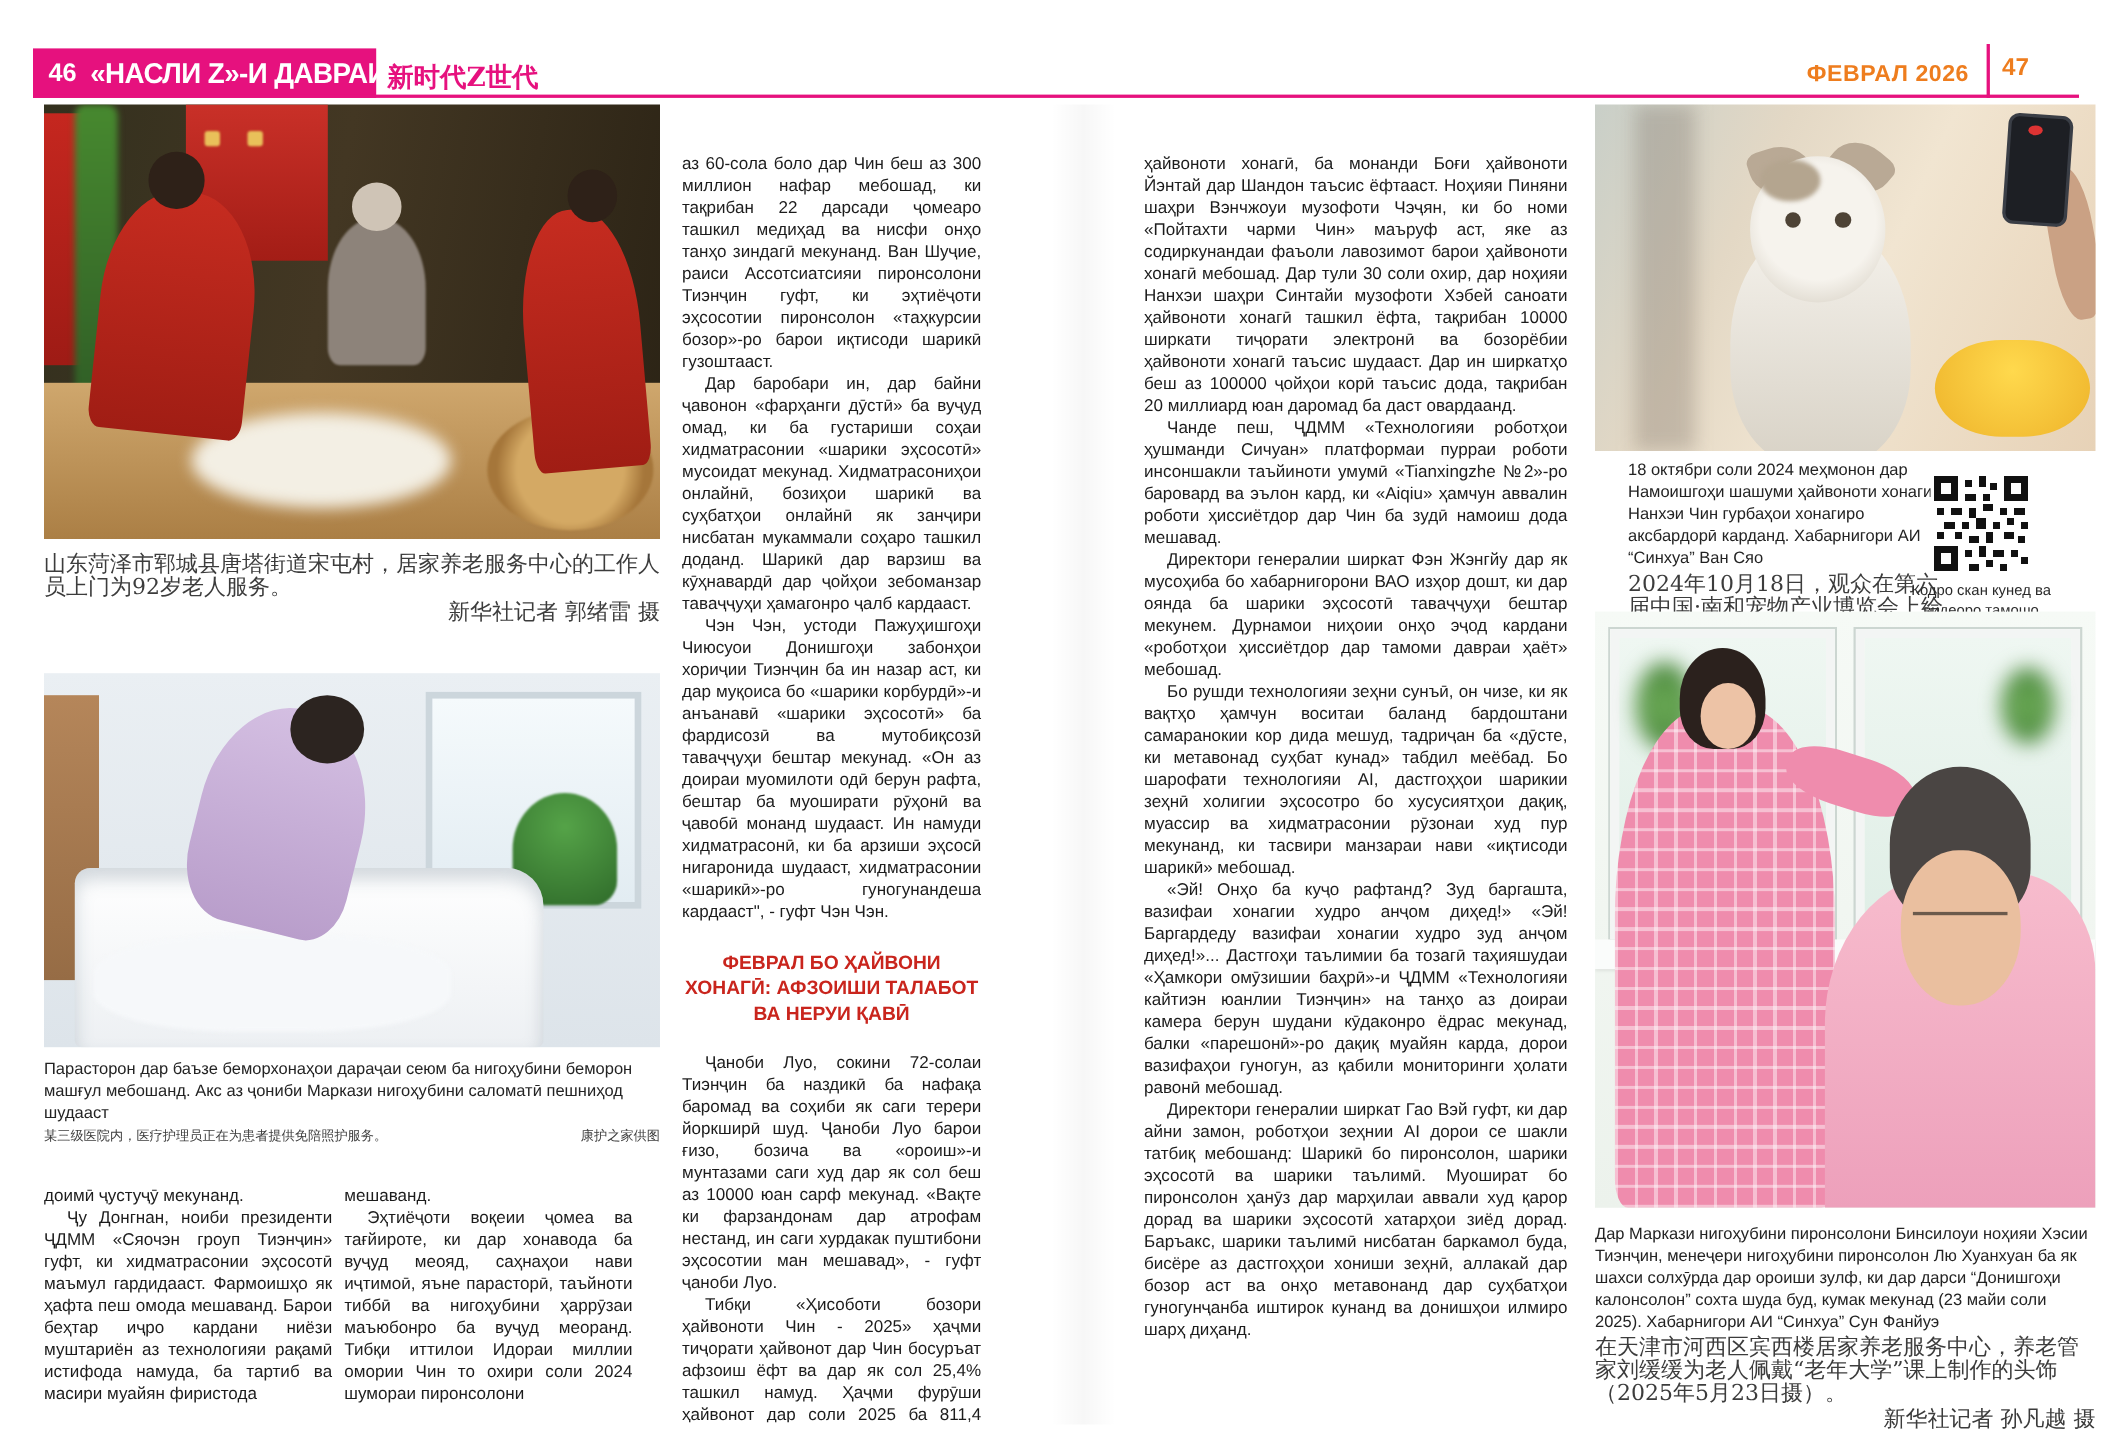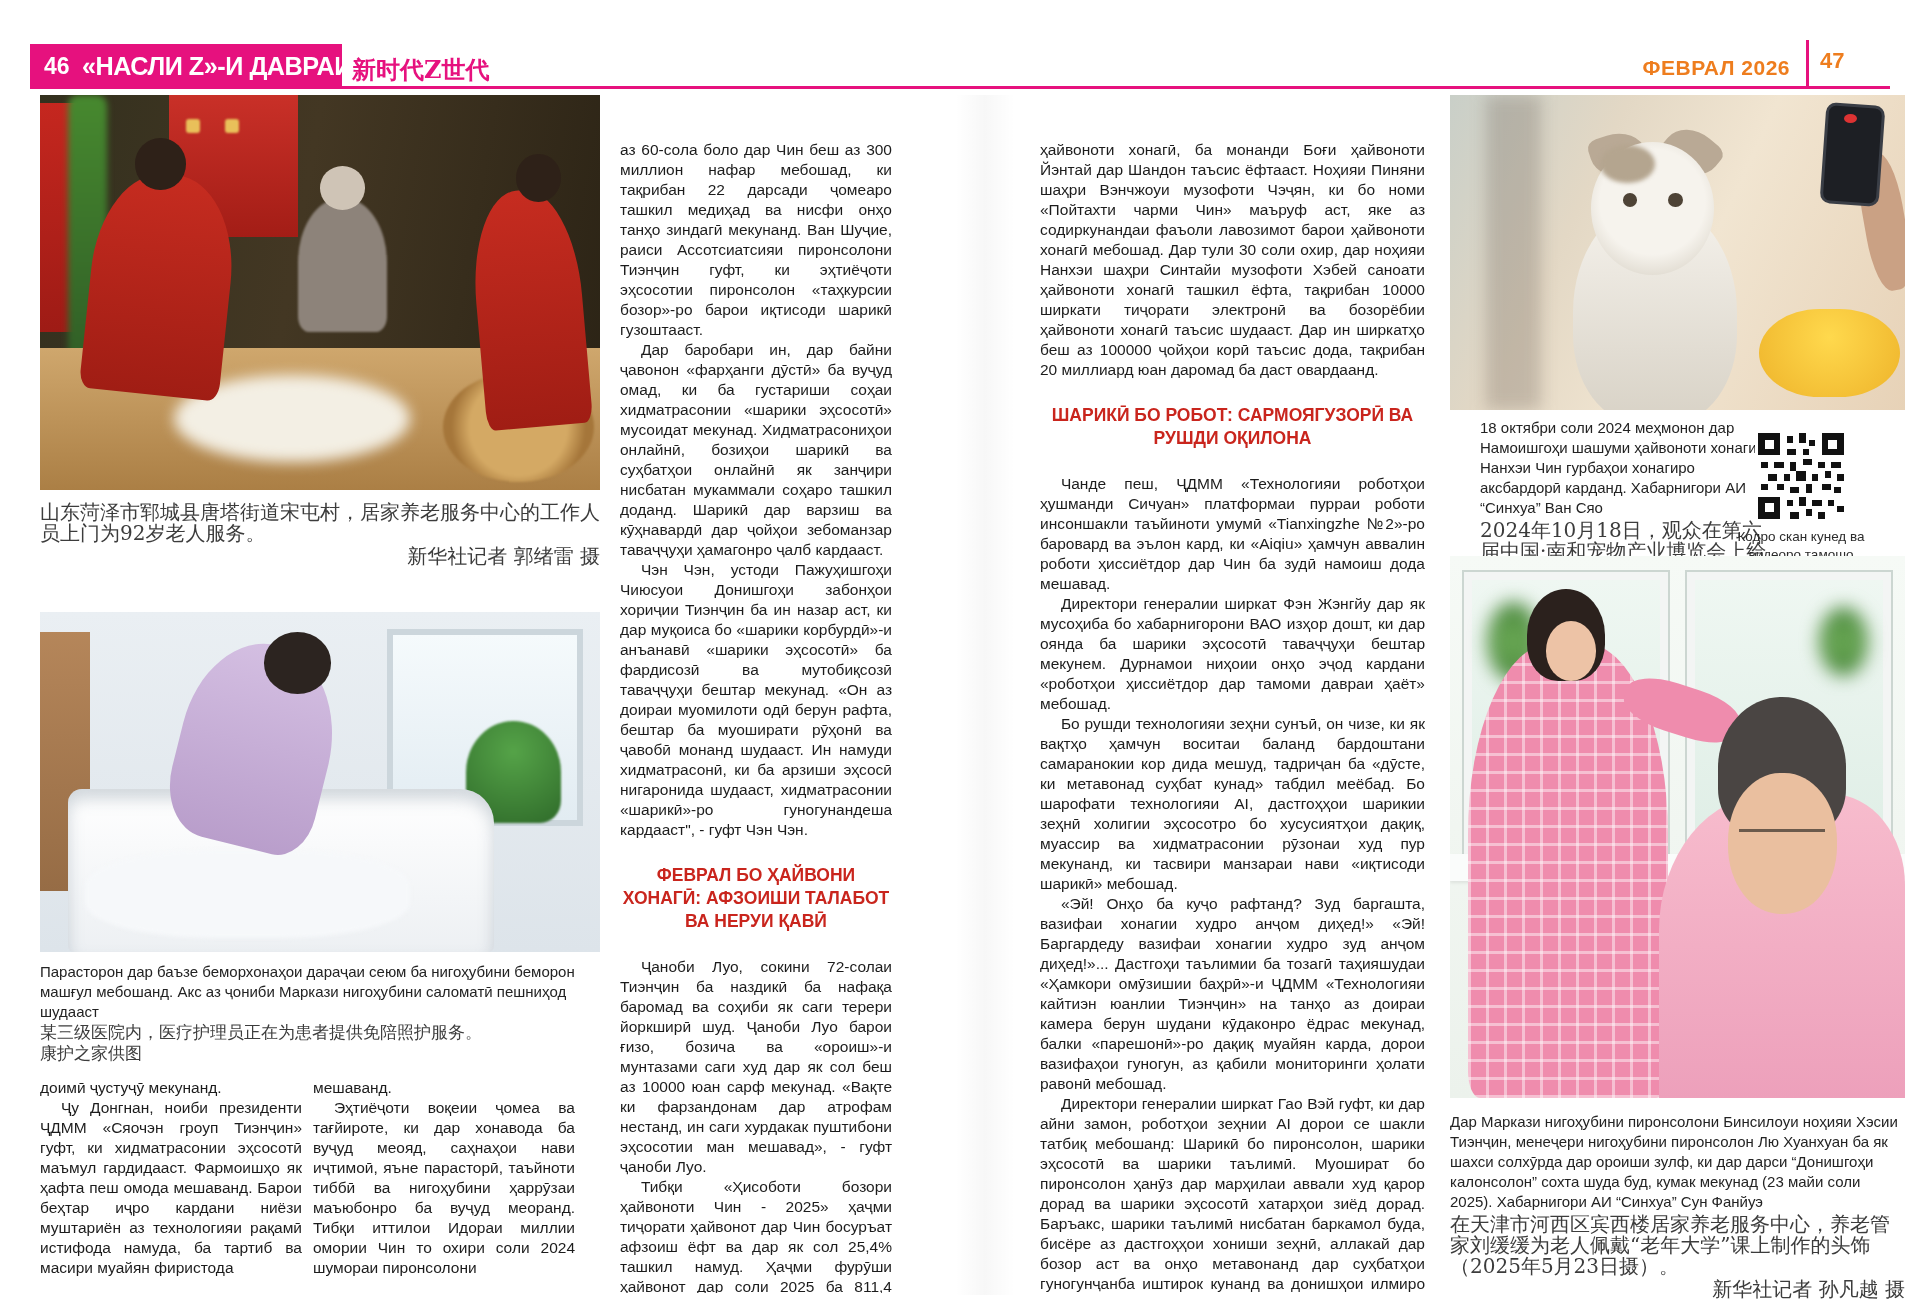--- a/index.html
+++ b/index.html
@@ -22,21 +22,21 @@
   
   .col{overflow:hidden;}
   .p{margin:0;text-align:justify;font-size:15.5px;line-height:20px;}
   .ind{text-indent:1.35em;}
   .h{color:#c9251d;font-weight:bold;text-align:center;font-size:17.5px;line-height:23px;margin:24px 0;text-indent:0;}
   
   .caption{font-size:15px;line-height:20px;color:#232323;}
   .cap-tj{text-align:left;}
   .cap-zh{font-family:"DejaVu Serif",serif;color:#3c3c3c;font-size:20px;line-height:21px;margin-top:2px;}
   .credit{text-align:right;}
-  .cap-row{display:flex;justify-content:space-between;font-family:"DejaVu Serif",serif;color:#3c3c3c;font-size:17px;line-height:21px;flex-direction:column;}
+  .cap-row{display:flex;justify-content:space-between;font-family:"DejaVu Serif",serif;color:#3c3c3c;font-size:12px;line-height:21px;}
   
   .ph{overflow:hidden;}
   .ph *{position:absolute;}
   
   #photo1{background:linear-gradient(100deg,#33301e 0%,#433723 45%,#2b2315 100%);}
   .p1-bamboo{left:5%;top:0;width:7%;height:72%;background:linear-gradient(#47892f,#2f5c26);border-radius:10px;filter:blur(3px);}
   .p1-couplet1{left:0;top:2%;width:8%;height:58%;background:linear-gradient(#c5271f,#9e1b15);}
   .p1-couplet2{left:23%;top:0;width:23%;height:36%;background:linear-gradient(#c93028,#a31d16);}
   .p1-gold{width:14px;height:14px;background:#e9c05a;border-radius:3px;filter:blur(1px);}
   .p1-table{left:0;bottom:0;width:100%;height:36%;background:linear-gradient(#cfa76d,#ab7f45);}
@@ -163,21 +163,20 @@
   <p class="p ind">Дар баробари ин, дар байни ҷавонон «фарҳанги дӯстӣ» ба вуҷуд омад, ки ба густариши соҳаи хидматрасонии «шарики эҳсосотӣ» мусоидат мекунад. Хидматрасониҳои онлайнӣ, бозиҳои шарикӣ ва суҳбатҳои онлайнӣ як занҷири нисбатан мукаммали соҳаро ташкил доданд. Шарикӣ дар варзиш ва кӯҳнавардӣ дар ҷойҳои зебоманзар таваҷҷуҳи ҳамагонро ҷалб кардааст.</p>
   <p class="p ind">Чэн Чэн, устоди Пажуҳишгоҳи Чиюсуои Донишгоҳи забонҳои хориҷии Тиэнҷин ба ин назар аст, ки дар муқоиса бо «шарики корбурдӣ»-и анъанавӣ «шарики эҳсосотӣ» ба фардисозӣ ва мутобиқсозӣ таваҷҷуҳи бештар мекунад. «Он аз доираи муомилоти одӣ берун рафта, бештар ба муоширати рӯҳонӣ ва ҷавобӣ монанд шудааст. Ин намуди хидматрасонӣ, ки ба арзиши эҳсосӣ нигаронида шудааст, хидматрасонии «шарикӣ»-ро гуногунандеша кардааст", - гуфт Чэн Чэн.</p>
   <p class="p h">ФЕВРАЛ БО ҲАЙВОНИ ХОНАГӢ: АФЗОИШИ ТАЛАБОТ ВА НЕРУИ ҚАВӢ</p>
   <p class="p ind">Ҷаноби Луо, сокини 72-солаи Тиэнҷин ба наздикӣ ба нафақа баромад ва соҳиби як саги терери йоркширӣ шуд. Ҷаноби Луо барои ғизо, бозича ва «ороиш»-и мунтазами саги худ дар як сол беш аз 10000 юан сарф мекунад. «Вақте ки фарзандонам дар атрофам нестанд, ин саги хурдакак пуштибони эҳсосотии ман мешавад», - гуфт ҷаноби Луо.</p>
   <p class="p ind">Тибқи «Ҳисоботи бозори ҳайвоноти Чин - 2025» ҳаҷми тиҷорати ҳайвонот дар Чин босуръат афзоиш ёфт ва дар як сол 25,4% ташкил намуд. Ҳаҷми фурӯши ҳайвонот дар соли 2025 ба 811,4 миллиард юан расид.</p>
 
 </div>
 
 <div class="abs col" style="left:1040px;top:140px;width:385px;height:1153px;">
   <p class="p">ҳайвоноти хонагӣ, ба монанди Боғи ҳайвоноти Йэнтай дар Шандон таъсис ёфтааст. Ноҳияи Пиняни шаҳри Вэнчжоуи музофоти Чэҷян, ки бо номи «Пойтахти чарми Чин» маъруф аст, яке аз содиркунандаи фаъоли лавозимот барои ҳайвоноти хонагӣ мебошад. Дар тули 30 соли охир, дар ноҳияи Нанхэи шаҳри Синтайи музофоти Хэбей саноати ҳайвоноти хонагӣ ташкил ёфта, тақрибан 10000 ширкати тиҷорати электронӣ ва бозорёбии ҳайвоноти хонагӣ таъсис шудааст. Дар ин ширкатҳо беш аз 100000 ҷойҳои корӣ таъсис дода, тақрибан 20 миллиард юан даромад ба даст овардаанд.</p>
-  <p class="p h">ШАРИКӢ БО РОБОТ: САРМОЯГУЗОРӢ ВА РУШДИ ОҚИЛОНА</p>
   <p class="p ind">Чанде пеш, ҶДММ «Технологияи роботҳои ҳушманди Сичуан» платформаи пурраи роботи инсоншакли таъйиноти умумӣ «Tianxingzhe №2»-ро баровард ва эълон кард, ки «Aiqiu» ҳамчун аввалин роботи ҳиссиётдор дар Чин ба зудӣ намоиш дода мешавад.</p>
   <p class="p ind">Директори генералии ширкат Фэн Жэнгйу дар як мусоҳиба бо хабарнигорони ВАО изҳор дошт, ки дар оянда ба шарики эҳсосотӣ таваҷҷуҳи бештар мекунем. Дурнамои ниҳоии онҳо эҷод кардани «роботҳои ҳиссиётдор дар тамоми давраи ҳаёт» мебошад.</p>
   <p class="p ind">Бо рушди технологияи зеҳни сунъӣ, он чизе, ки як вақтҳо ҳамчун воситаи баланд бардоштани самаранокии кор дида мешуд, тадриҷан ба «дӯсте, ки метавонад суҳбат кунад» табдил меёбад. Бо шарофати технологияи AI, дастгоҳҳои шарикии зеҳнӣ холигии эҳсосотро бо хусусиятҳои дақиқ, муассир ва хидматрасонии рӯзонаи худ пур мекунанд, ки тасвири манзараи нави «иқтисоди шарикӣ» мебошад.</p>
   <p class="p ind">«Эй! Онҳо ба куҷо рафтанд? Зуд баргашта, вазифаи хонагии худро анҷом диҳед!» «Эй! Баргардеду вазифаи хонагии худро зуд анҷом диҳед!»... Дастгоҳи таълимии ба тозагӣ таҳияшудаи «Ҳамкори омӯзишии баҳрӣ»-и ҶДММ «Технологияи кайтиэн юанлии Тиэнҷин» на танҳо аз доираи камера берун шудани кӯдаконро ёдрас мекунад, балки «парешонӣ»-ро дақиқ муайян карда, дорои вазифаҳои гуногун, аз қабили мониторинги ҳолати равонӣ мебошад.</p>
   <p class="p ind">Директори генералии ширкат Гао Вэй гуфт, ки дар айни замон, роботҳои зеҳнии AI дорои се шакли татбиқ мебошанд: Шарикӣ бо пиронсолон, шарики эҳсосотӣ ва шарики таълимӣ. Муошират бо пиронсолон ҳанӯз дар марҳилаи аввали худ қарор дорад ва шарики эҳсосотӣ хатарҳои зиёд дорад. Баръакс, шарики таълимӣ нисбатан баркамол буда, бисёре аз дастгоҳҳои хониши зеҳнӣ, аллакай дар бозор аст ва онҳо метавонанд дар суҳбатҳои гуногунҷанба иштирок кунанд ва донишҳои илмиро шарҳ диҳанд.</p>
 
 </div>
 
 <div class="abs ph" id="catphoto" style="left:1450px;top:95px;width:455px;height:315px;">
   <div class="c-band"></div>

